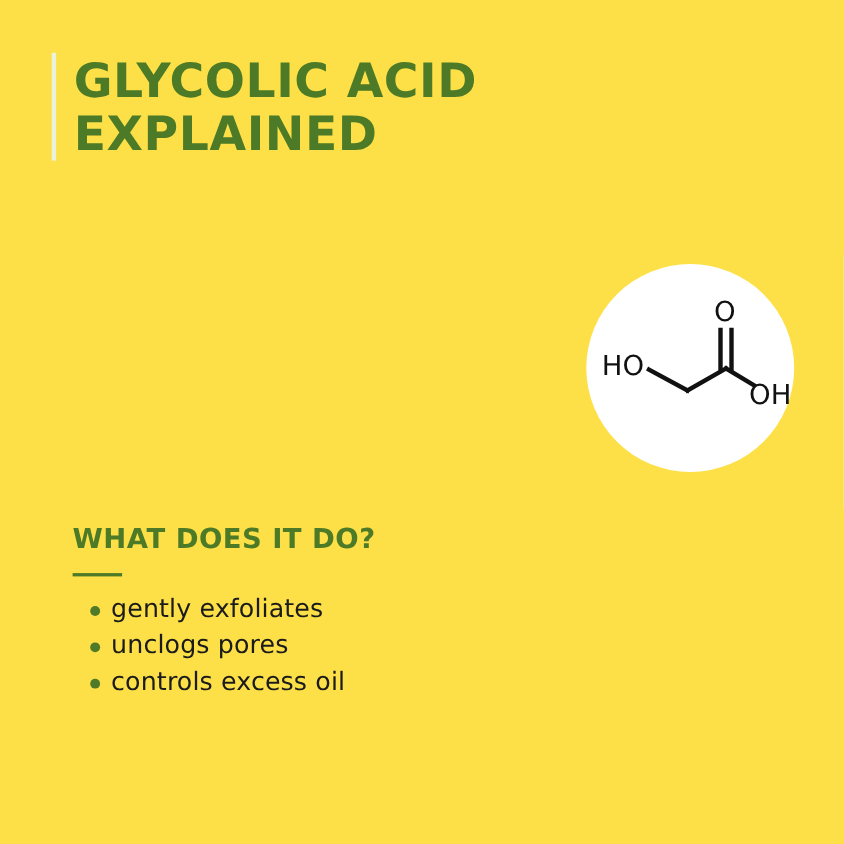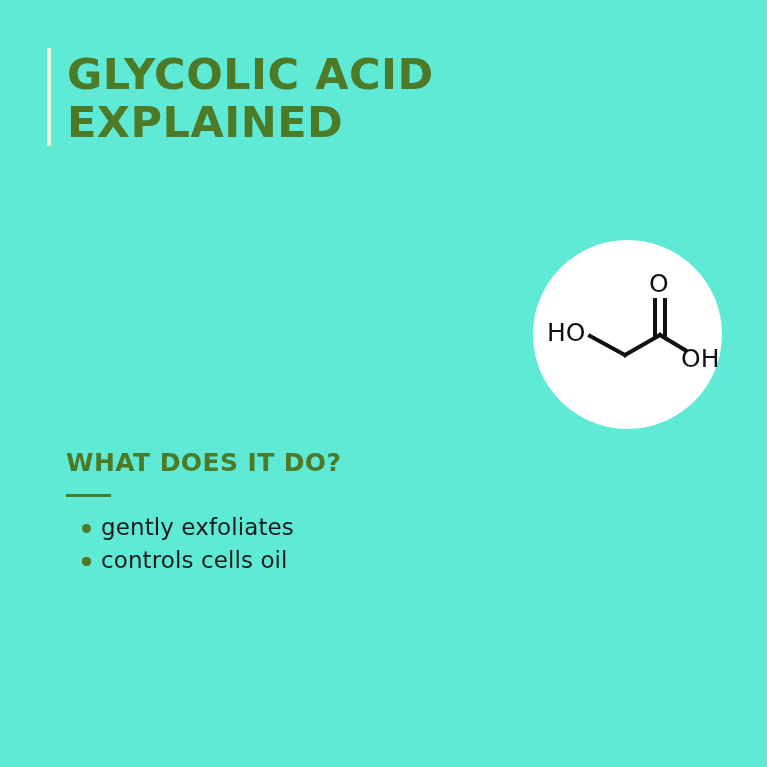--- a/index.html
+++ b/index.html
@@ -10,21 +10,21 @@
     width: 767px;
     height: 767px;
     overflow: hidden;
     font-family: "DejaVu Sans", sans-serif;
   }
 
   #poster {
     position: relative;
     width: 767px;
     height: 767px;
-    background: #5eead4;
+    background: #fde047;
     box-sizing: border-box;
   }
 
   
   .title-block {
     position: absolute;
     left: 47px;
     top: 48px;
     display: flex;
     align-items: stretch;
@@ -45,21 +45,21 @@
     white-space: pre-line;
     padding-top: 2px;
   }
 
   
   .section {
     position: absolute;
     left: 66px;
   }
   #section-what-is-it { top: 224px; width: 430px; }
-  #section-what-does-it-do { top: 449px; width: 430px; }
+  #section-what-does-it-do { top: 476px; width: 430px; }
 
   .section-heading {
     color: #4c7a26;
     font-weight: bold;
     font-size: 25px;
     line-height: 28px;
     letter-spacing: 0.4px;
     margin: 0;
   }
   .heading-underline {
@@ -139,24 +139,25 @@
   <div class="section" id="section-what-does-it-do">
     <h2 class="section-heading">WHAT DOES IT DO?</h2>
     <div class="heading-underline"></div>
     <ul class="bullet-list">
       <li>
         <span class="bullet-dot"></span>
         <span>gently exfoliates</span>
       </li>
       <li>
         <span class="bullet-dot"></span>
+        <span>unclogs pores</span>
       </li>
       <li>
         <span class="bullet-dot"></span>
-        <span>controls cells oil</span>
+        <span>controls excess oil</span>
       </li>
     </ul>
   </div>
 
   <div id="molecule-badge">
     <svg viewBox="0 0 189 189" xmlns="http://www.w3.org/2000/svg">
 
       <text class="mol-label" x="14" y="101">HO</text>
 
       <line x1="57" y1="96" x2="92" y2="115" stroke="#111111" stroke-width="4" stroke-linecap="square"></line>

